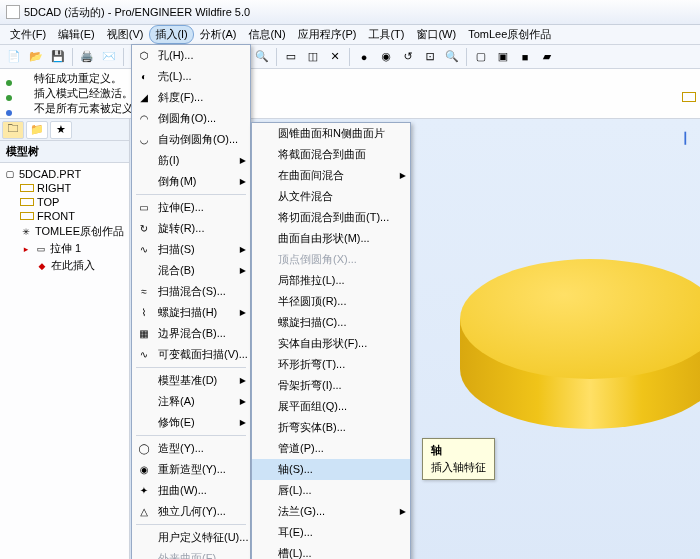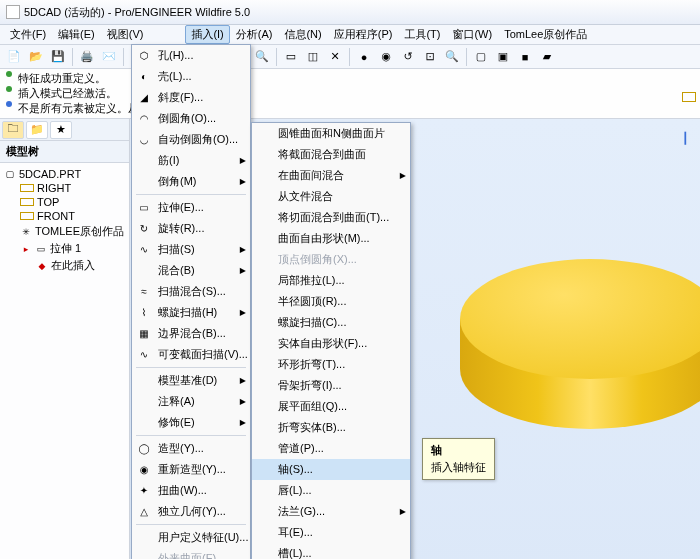--- a/index.html
+++ b/index.html
@@ -1,26 +1,26 @@
 <!DOCTYPE html>
 <html><head>
 <meta charset="utf-8">
 <style>
 * { margin: 0; padding: 0; box-sizing: border-box; font-family: "Microsoft YaHei", Tahoma, sans-serif; font-size: 11px; }
 body { width: 700px; height: 559px; background: #fff; overflow: hidden; position: relative; }
 .titlebar { height: 24px; background: linear-gradient(#fdfdfe, #e8eef8); display: flex; align-items: center; padding: 12px 6px; border-bottom: 1px solid #c8d0dc; }
 .title-icon { width: 14px; height: 14px; background: #fff; border: 1px solid #aaa; margin-right: 4px; }
 .menubar { height: 20px; background: #f4f7fc; display: flex; align-items: center; border-bottom: 1px solid #d0d6e0; padding-left: 4px; }
 .menubar span { padding: 2px 6px; cursor: default; }
-.menubar span.active { background: #cde3f7; border: 1px solid #7da7d8; border-radius: 2px; padding: 1px 5px; margin-left: 36px; }
+.menubar span.active { background: #cde3f7; border: 1px solid #7da7d8; border-radius: 9px; padding: 1px 5px; }
 .toolbar { height: 24px; background: #f4f7fc; border-bottom: 1px solid #d0d6e0; display: flex; align-items: center; padding: 0 4px; gap: 2px; }
 .tbtn { width: 20px; height: 20px; display: flex; align-items: center; justify-content: center; border: 1px solid transparent; }
 .sep { width: 1px; height: 18px; background: #c8d0dc; margin: 0 2px; }
 .msgbar { background: #fefefe; border-bottom: 1px solid #d0d6e0; padding: 2px 6px; font-size: 10px; }
-.msg-line { display: flex; align-items: flex-start; gap: 6px; }
+.msg-line { display: flex; align-items: flex-end; gap: 22px; }
 .bullet-g { width: 6px; height: 6px; background: #3a9c3a; border-radius: 50%; }
 .bullet-b { width: 6px; height: 6px; background: #3a6fd8; border-radius: 50%; }
 .main { display: flex; height: calc(559px - 24px - 20px - 24px - 38px); position: relative; }
 .sidebar { width: 130px; background: #fdfdfe; border-right: 1px solid #d0d6e0; display: flex; flex-direction: column; }
 .sidebar-tabs { height: 22px; background: #eef3fa; border-bottom: 1px solid #d0d6e0; display: flex; align-items: center; padding: 2px; gap: 2px; }
 .stab { width: 22px; height: 18px; border: 1px solid #cfd8e4; background: #fff; border-radius: 2px; display: flex; align-items: center; justify-content: center; }
 .stab.active { background: #fde9a8; }
 .tree-header { padding: 3px 6px; font-weight: bold; background: #eef3fa; border-bottom: 1px solid #d0d6e0; }
 .tree { padding: 4px 2px; }
 .tree-item { display: flex; align-items: center; gap: 3px; padding: 1px 2px; }

